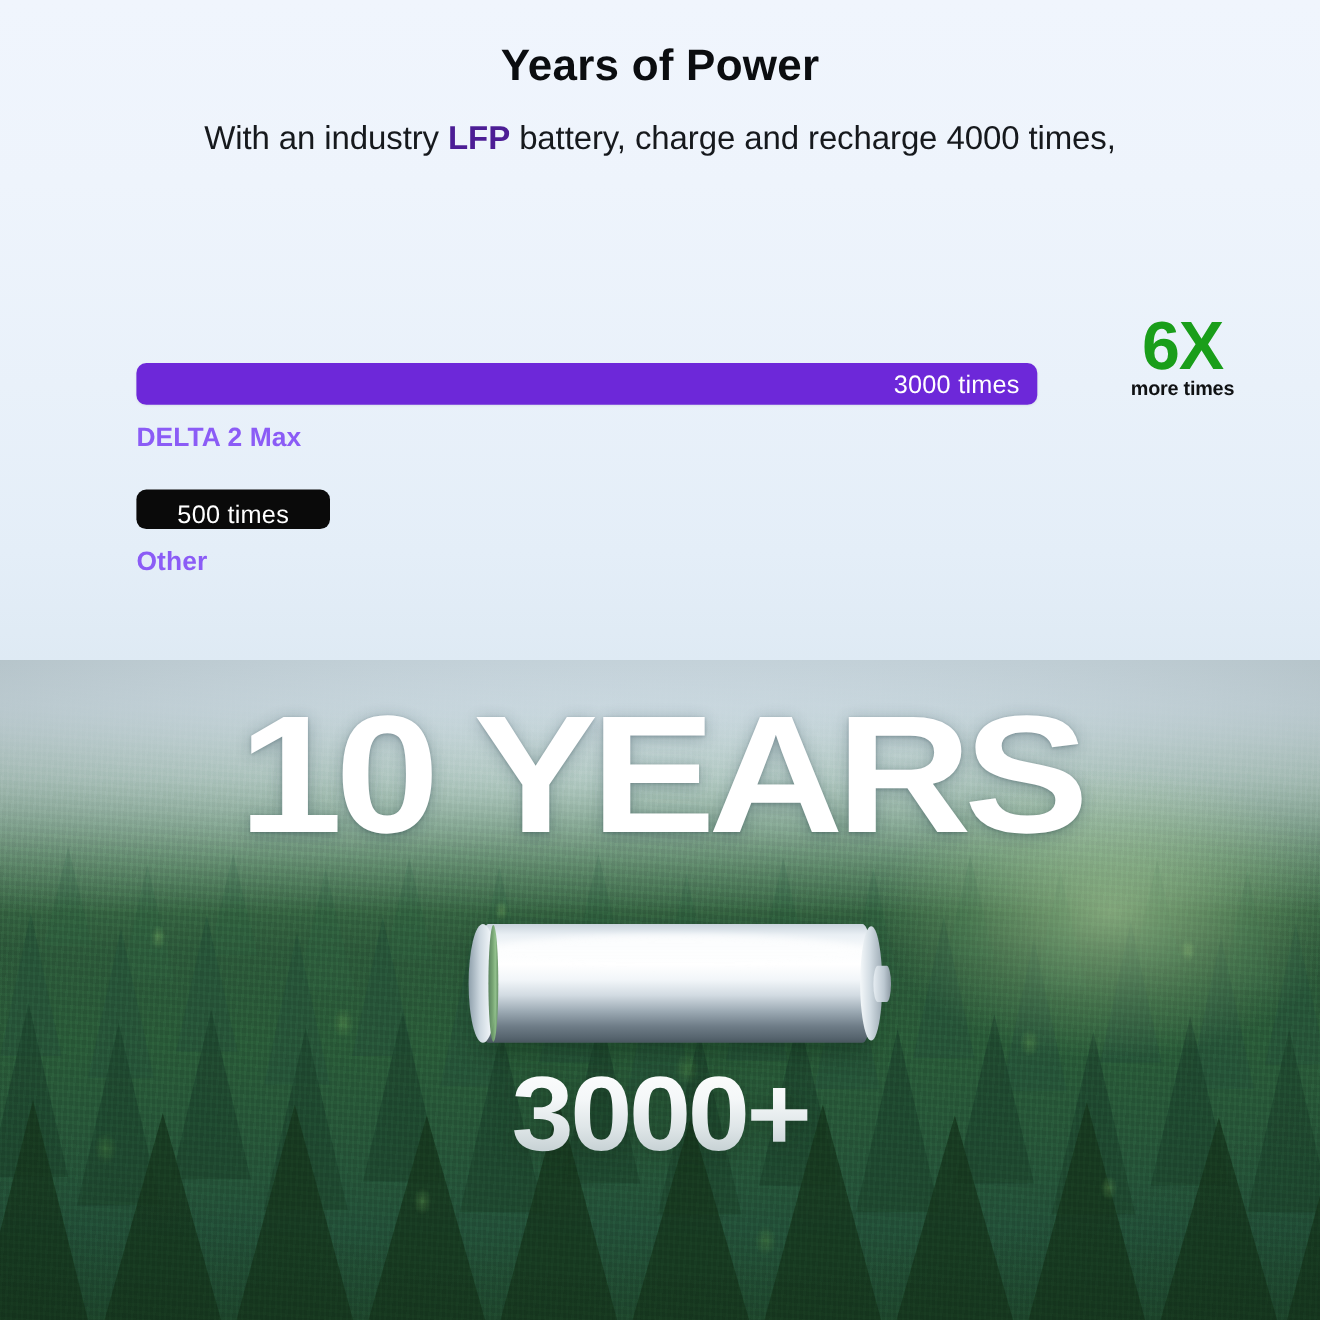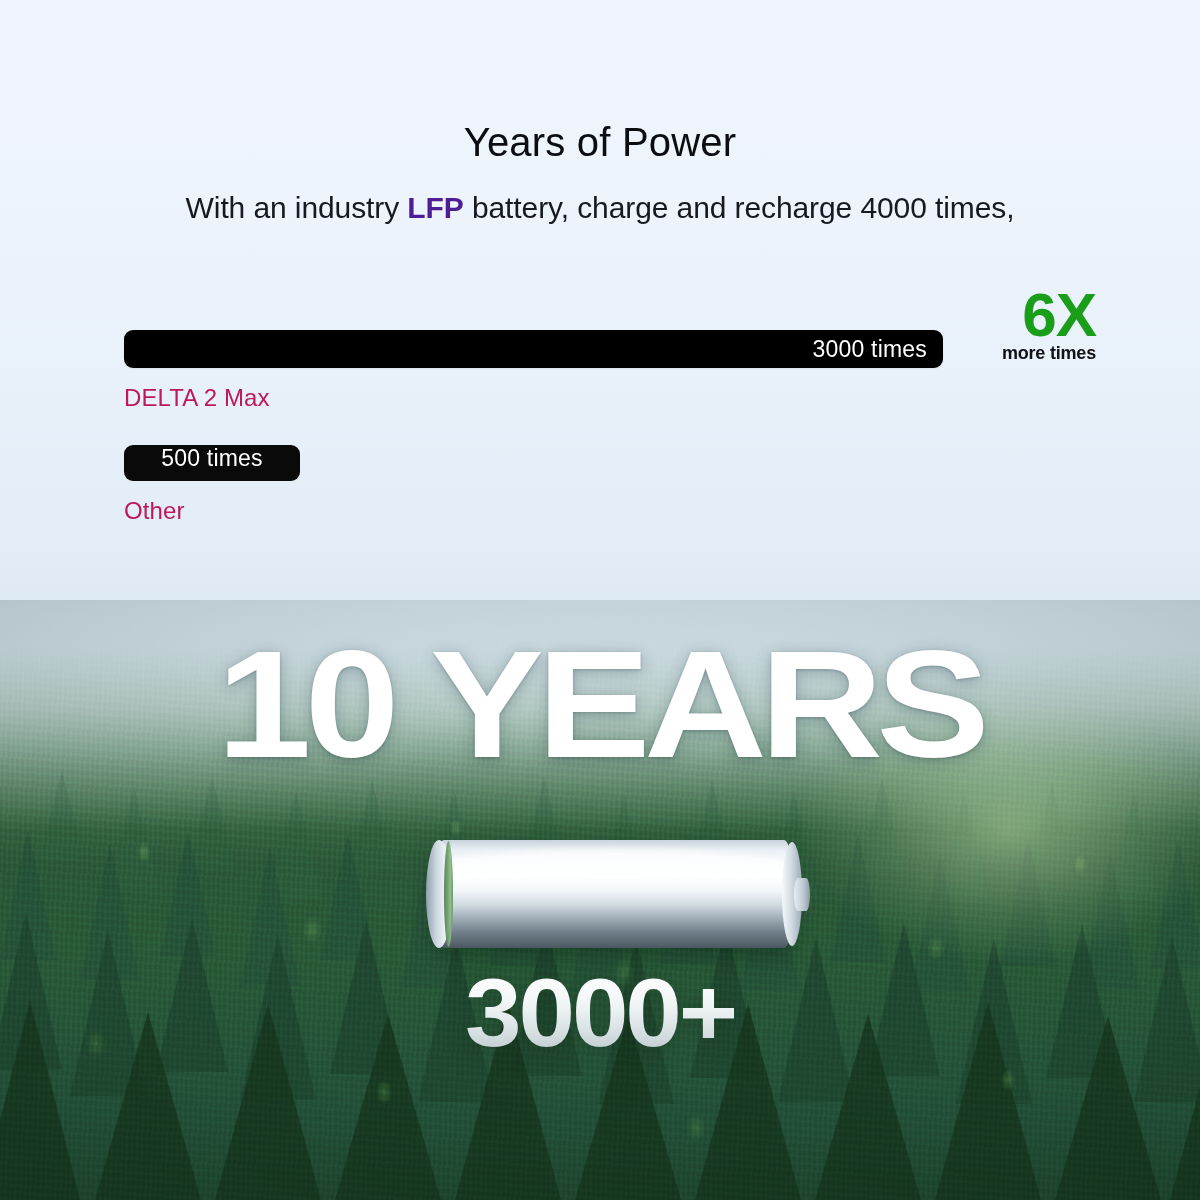--- a/index.html
+++ b/index.html
@@ -77,60 +77,60 @@
     background:radial-gradient(ellipse 120% 90% at 50% 55%, rgba(0,0,0,0) 40%, rgba(8,30,16,.30) 100%);
   }
   .sunglow {
     position:absolute; left:800px; top:700px; width:420px; height:260px;
     background:radial-gradient(ellipse at 50% 50%, rgba(220,245,190,.45), rgba(200,235,170,.16) 45%, rgba(0,0,0,0) 72%);
   }
 
   
   .head { position:absolute; left:0; top:0; width:1200px; text-align:center; }
   .title {
-    font-size:40px; font-weight:400; color:#0b0d10; letter-spacing:.2px;
-    margin-top:120px; line-height:1.1;
+    font-size:40px; font-weight:700; color:#0b0d10; letter-spacing:.2px;
+    margin-top:38px; line-height:1.1;
   }
   .subtitle {
     font-size:30px; font-weight:400; color:#16191d; line-height:1.45;
     margin-top:22px; letter-spacing:-.1px;
   }
   .lfp { color:#4c1d95; font-weight:700; }
 
   
   .chart { position:absolute; left:124px; top:330px; width:980px; }
 
   .bar-row { position:relative; }
 
   .bar-green {
-    position:relative; height:38px; width:819px; background:#000000;
+    position:relative; height:38px; width:819px; background:#6d28d9;
     border-radius:9px; display:flex; align-items:center; justify-content:flex-end;
     box-shadow:0 1px 2px rgba(0,0,0,.06);
   }
   .bar-green .bar-val {
     color:#ffffff; font-size:23px; font-weight:400; padding-right:16px;
     letter-spacing:.2px; white-space:nowrap;
   }
   .bar-label {
-    font-size:24px; color:#be185d; margin-top:16px; letter-spacing:.1px;
+    font-size:24px; color:#8b5cf6; margin-top:16px; letter-spacing:.1px;font-weight:bold;
   }
 
   .bar-black {
     position:relative; height:36px; width:176px; background:#0a0a0a;
-    border-radius:9px; display:flex; align-items:flex-start; justify-content:center;
+    border-radius:9px; display:flex; align-items:flex-end; justify-content:center;
   }
   .bar-black .bar-val {
     color:#ffffff; font-size:23px; font-weight:400; letter-spacing:.2px; white-space:nowrap;
   }
 
   .row-gap { height:33px; }
 
   
   .badge6x {
-    position:absolute; left:812px; top:-42px; width:160px; text-align:right;
+    position:absolute; left:871px; top:-42px; width:160px; text-align:center;
   }
   .badge6x .big {
     font-size:62px; font-weight:700; color:#1a9e1a; line-height:.86;
     letter-spacing:-1px;
   }
   .badge6x .small {
     font-size:18px; font-weight:700; color:#101214; margin-top:2px; letter-spacing:-.2px;
   }
 
   

